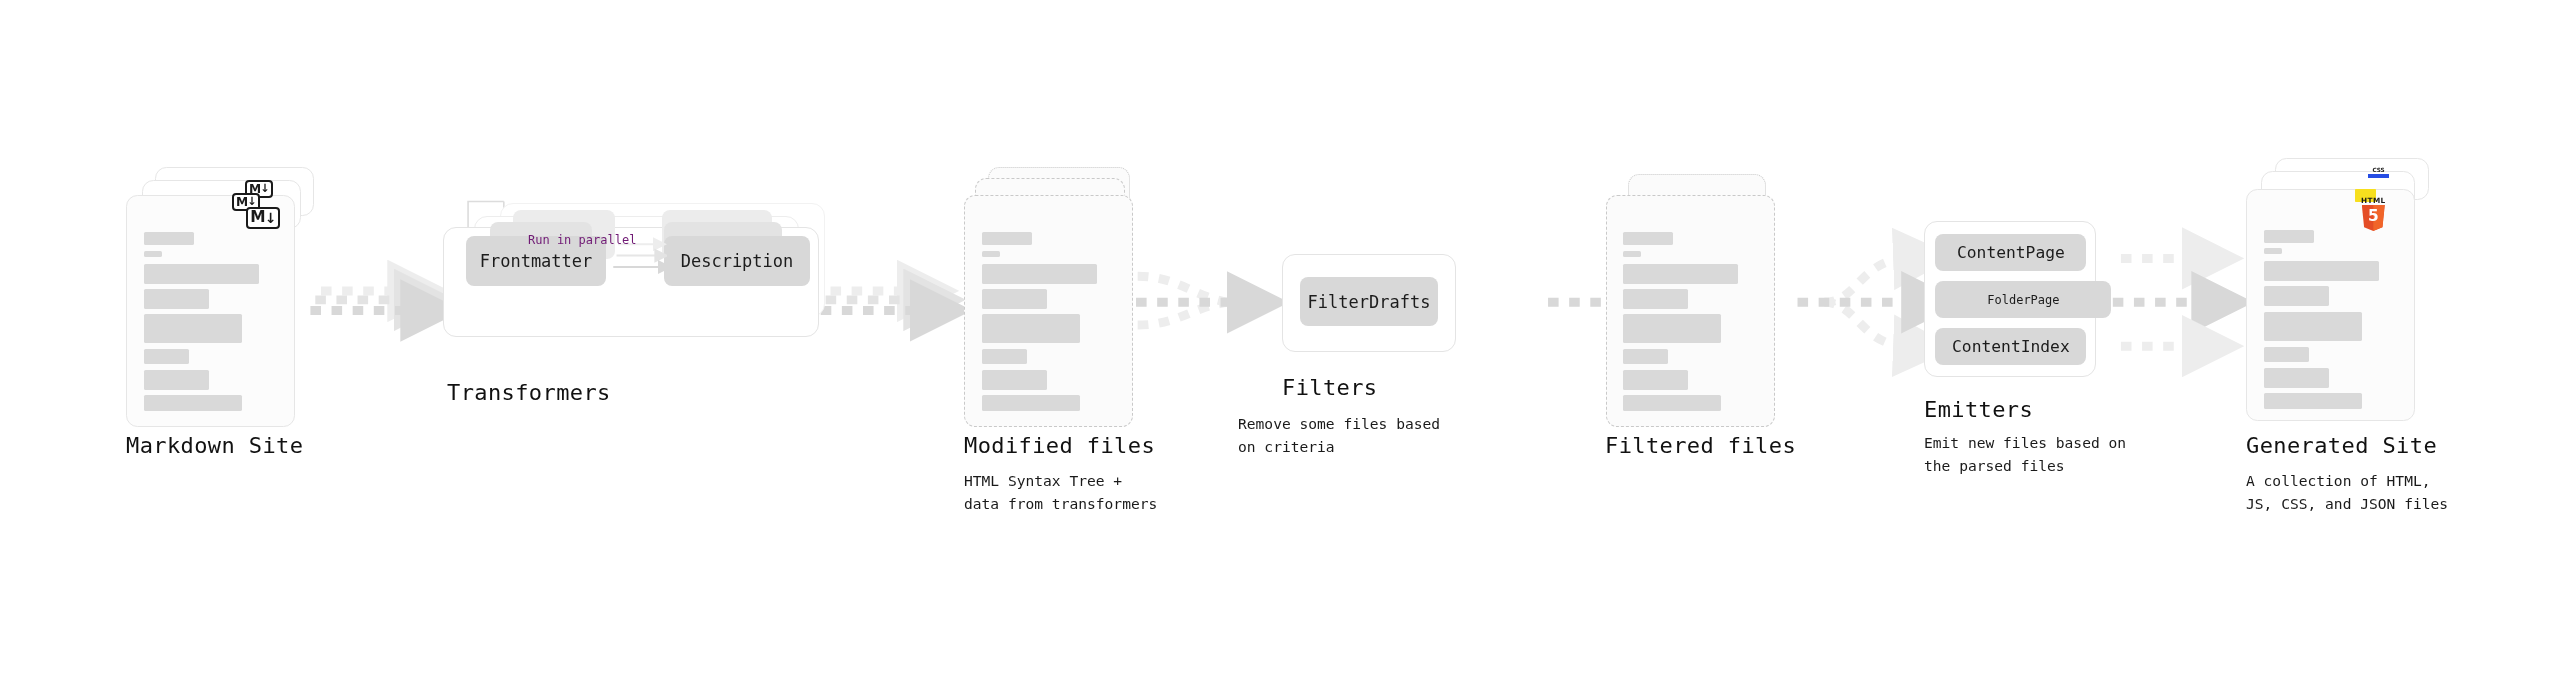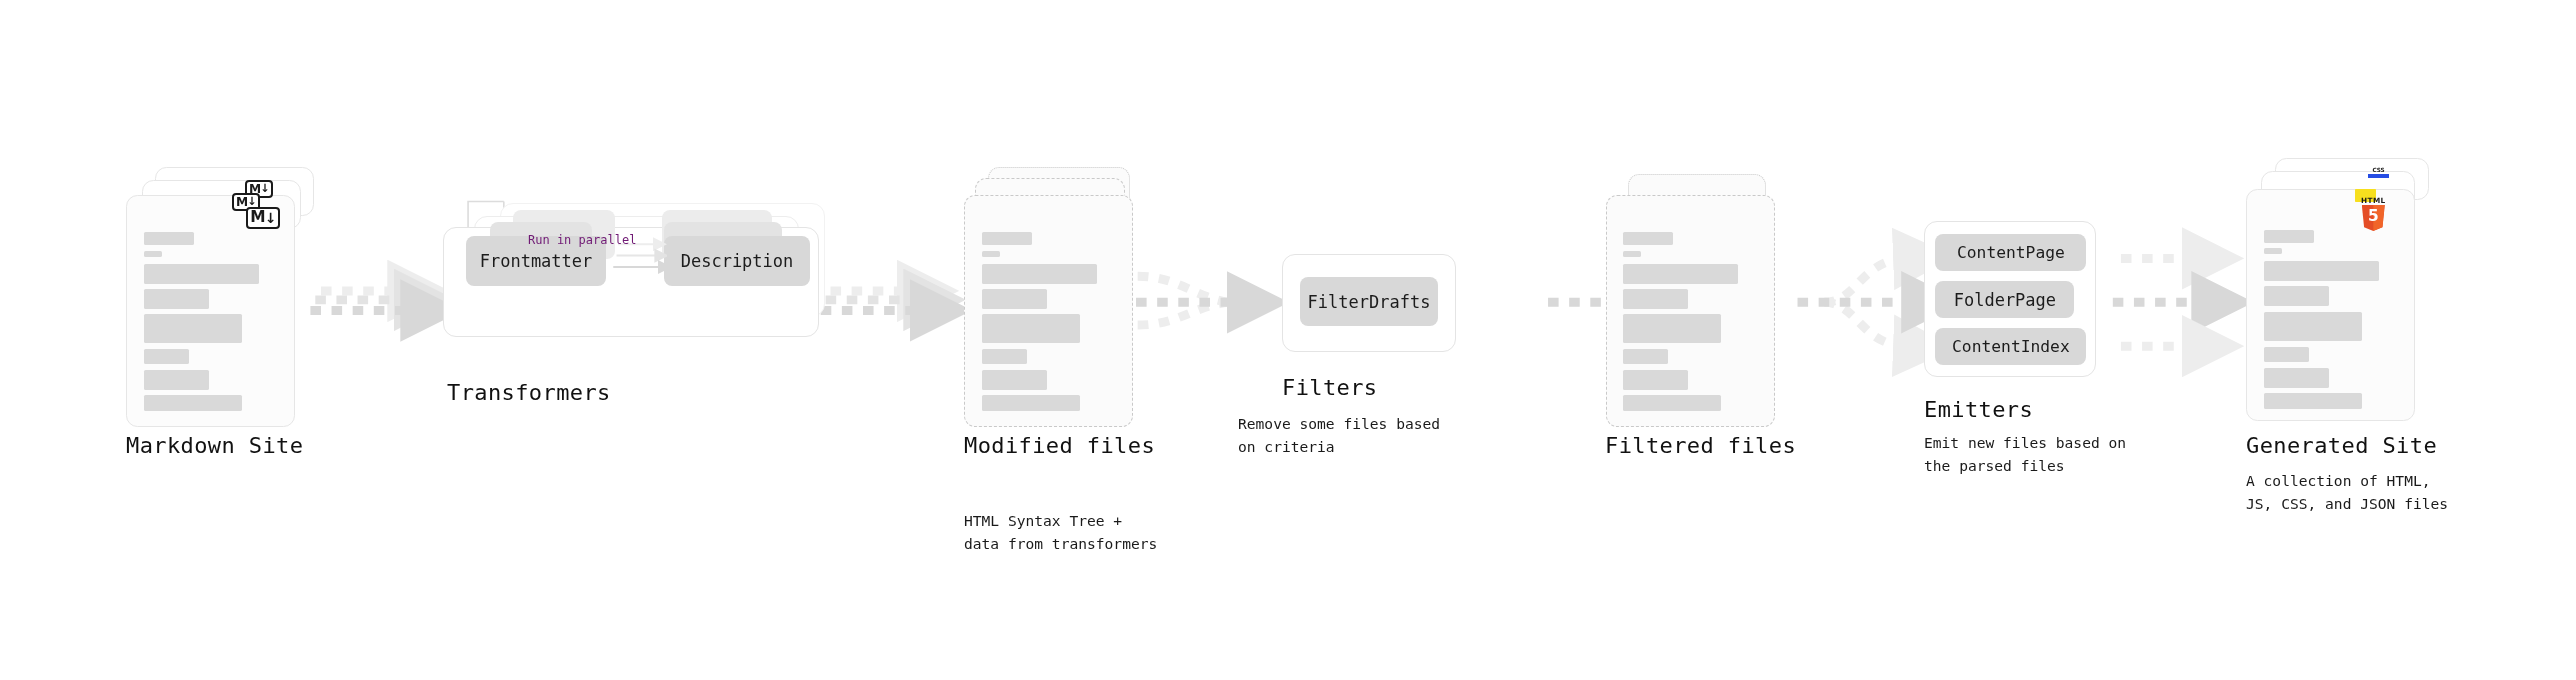--- a/index.html
+++ b/index.html
@@ -254,21 +254,21 @@
       <div class="skeleton" style="left:23px; top:84px; width:18px; height:5.7px;"></div>
       <div class="skeleton" style="left:23px; top:97px; width:115px; height:19.5px;"></div>
       <div class="skeleton" style="left:23px; top:122px; width:65px; height:19.5px;"></div>
       <div class="skeleton" style="left:23px; top:147px; width:98px; height:29px;"></div>
       <div class="skeleton" style="left:23px; top:182px; width:45px; height:14.6px;"></div>
       <div class="skeleton" style="left:23px; top:203px; width:65px; height:19.5px;"></div>
       <div class="skeleton" style="left:23px; top:228px; width:98px; height:16.3px;"></div>
     </div>
   </div>
   <div class="title" style="left:964px; top:433px;">Modified files</div>
-  <div class="desc" style="left:964px; top:470px;margin-top:40px;">HTML Syntax Tree +
+  <div class="desc" style="left:964px; top:470px;">HTML Syntax Tree +
 data from transformers</div>
 
   <div class="node" style="left:1282px; top:254px;">
     <div style="position:relative; width:179px; height:98px;">
       <div class="group-box" style="left:0px; top:0px; width:174px; height:98px;"></div>
       <div class="chip" style="left:18px; top:23px; width:138px; height:49px;">FilterDrafts</div>
     </div>
   </div>
   <div class="title" style="left:1282px; top:375px;">Filters</div>
   <div class="desc" style="left:1238px; top:413px;">Remove some files based
@@ -288,21 +288,21 @@
       <div class="skeleton" style="left:24.4px; top:203px; width:65px; height:19.5px;"></div>
       <div class="skeleton" style="left:24.4px; top:228px; width:98px; height:16.3px;"></div>
     </div>
   </div>
   <div class="title" style="left:1605px; top:433px;">Filtered files</div>
 
   <div class="node" style="left:1924px; top:221px;">
     <div style="position:relative; width:187px; height:163px;">
       <div class="group-box" style="left:0px; top:0px; width:172px; height:156px;"></div>
       <div class="chip" style="left:11.4px; top:13px; width:151px; height:37px; font-size:16.3px;">ContentPage</div>
-      <div class="chip" style="left:11.4px; top:60px; width:139px; height:37px; font-size:17px;">FolderPage</div>
+      <div class="chip" style="left:11.4px; top:60px; width:176px; height:37px; font-size:12px;">FolderPage</div>
       <div class="chip" style="left:11.4px; top:107px; width:151px; height:37px; font-size:16.3px;">ContentIndex</div>
     </div>
   </div>
   <div class="title" style="left:1924px; top:397px;">Emitters</div>
   <div class="desc" style="left:1924px; top:432px;">Emit new files based on
 the parsed files</div>
 
   <div class="node" style="left:2241px; top:158px;">
     <div class="file-stack" style="width:203px;height:268px;">
       <div class="sheet sheet-back2" style="left:34px; top:0px; width:154px; height:42px;"></div>

